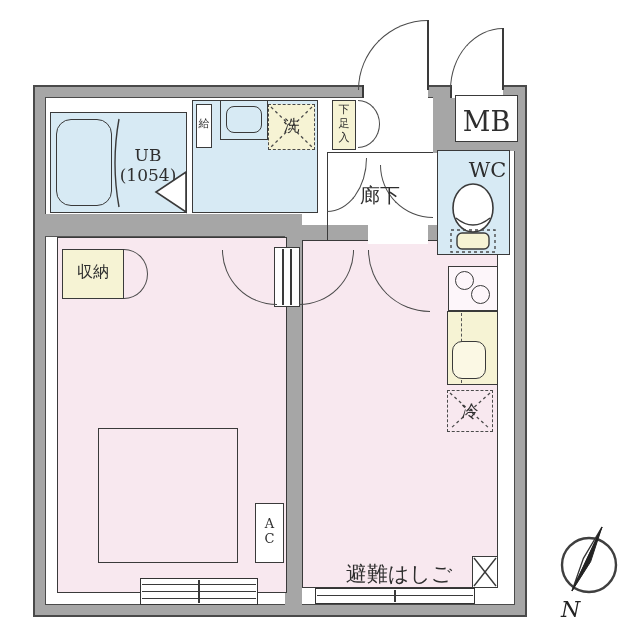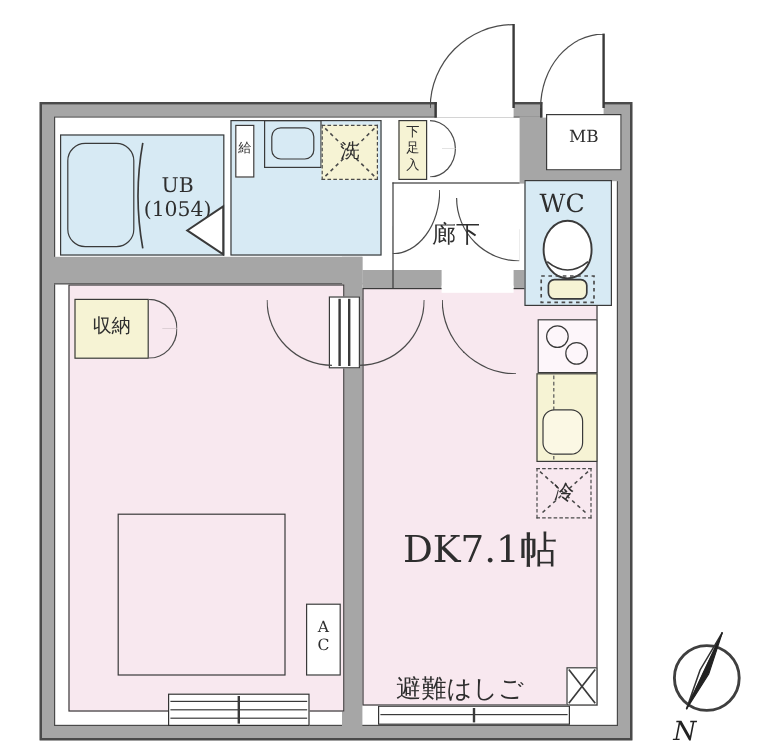--- a/index.html
+++ b/index.html
@@ -42,21 +42,21 @@
   <div class="r white" style="left:452px;top:85px;width:51px;height:13px;"></div>
   <div class="ln" style="left:362px;top:85px;width:2px;height:13px;"></div>
   <div class="ln" style="left:450px;top:85px;width:2px;height:13px;"></div>
 
   <div class="arc arc-tl" style="left:358px;top:20px;width:70px;height:70px;"></div>
   <div class="ln" style="left:427px;top:20px;width:2px;height:70px;"></div>
   <div class="arc arc-tl" style="left:450px;top:28px;width:53px;height:62px;"></div>
   <div class="ln" style="left:502px;top:28px;width:2px;height:62px;"></div>
 
   <div class="r white bx" style="left:455px;top:95px;width:63px;height:47px;"></div>
-  <div class="lbl" style="left:455px;top:106px;width:63px;font-size:14px;">MB</div>
+  <div class="lbl" style="left:455px;top:106px;width:63px;font-size:27px;">MB</div>
 
   <div class="r blue bx" style="left:50px;top:112px;width:137px;height:101px;"></div>
   <div class="r blue" style="left:56px;top:119px;width:56px;height:87px;border:1.6px solid #3a3a3a;border-radius:15px;"></div>
   <svg class="r" style="left:110px;top:117px;" width="14" height="92" viewBox="0 0 14 92">
       <path d="M9,2 Q1,46 9,90" fill="none" stroke="#3a3a3a" stroke-width="1.4"></path>
     </svg>
   <div class="lbl" style="left:112px;top:145px;width:72px;font-size:17px;">UB
 (1054)</div>
   <svg class="r" style="left:153px;top:170px;" width="35" height="44" viewBox="0 0 35 44">
       <polygon points="33,2 33,42 3,22" fill="#ffffff" stroke="#3a3a3a" stroke-width="1.6"></polygon>
@@ -85,44 +85,43 @@
   <div class="r" style="left:327px;top:152px;width:106px;height:98px;border-top:1.6px solid #3a3a3a;border-left:1.6px solid #3a3a3a;"></div>
   <div class="arc arc-br" style="left:327px;top:158px;width:40px;height:54px;"></div>
   <div class="arc arc-bl" style="left:380px;top:165px;width:53px;height:53px;"></div>
   <div class="lbl" style="left:327px;top:184px;width:106px;font-size:20px;">廊下</div>
 
   <div class="r pink bx" style="left:302px;top:240px;width:196px;height:348px;"></div>
   <div class="r white" style="left:368px;top:238px;width:60px;height:6px;"></div>
   <div class="arc arc-bl" style="left:368px;top:250px;width:62px;height:62px;"></div>
 
   <div class="r blue bx" style="left:437px;top:150px;width:73px;height:105px;"></div>
-  <div class="lbl" style="left:423px;top:158px;width:91px;font-size:21px;">WC</div>
+  <div class="lbl" style="left:442px;top:158px;width:91px;font-size:21px;">WC</div>
   <svg class="r" style="left:450px;top:182px;" width="46" height="72" viewBox="0 0 46 72">
     <ellipse cx="23" cy="26" rx="20" ry="24" fill="#ffffff" stroke="#3a3a3a" stroke-width="1.6"></ellipse>
     <path d="M6,36 Q23,50 40,36" fill="none" stroke="#3a3a3a" stroke-width="1.4"></path>
     <rect x="1" y="48" width="44" height="22" fill="none" stroke="#4a4a4a" stroke-width="1.4" stroke-dasharray="3,3"></rect>
     <rect x="7" y="51" width="32" height="16" rx="5" fill="#f6f3d4" stroke="#3a3a3a" stroke-width="1.4"></rect>
   </svg>
 
   <div class="r bx2" style="left:448px;top:266px;width:50px;height:45px;background:#fdf6fa;"></div>
   <div class="r circ" style="left:455px;top:271px;width:19px;height:19px;"></div>
   <div class="r circ" style="left:471px;top:285px;width:19px;height:19px;"></div>
   <div class="r yellow bx2" style="left:447px;top:311px;width:51px;height:74px;"></div>
   <div class="r" style="left:461px;top:313px;width:2px;height:70px;border-left:1.4px dashed #555;"></div>
   <div class="r" style="left:452px;top:341px;width:34px;height:38px;border:1.7px solid #3a3a3a;border-radius:10px;background:#fbf8e4;"></div>
   <div class="r dash" style="left:447px;top:390px;width:46px;height:42px;"></div>
   <svg class="r" style="left:449px;top:392px;" width="42" height="38" viewBox="0 0 42 38">
       <line x1="1" y1="1" x2="41" y2="37" stroke="#4a4a4a" stroke-width="1.3" stroke-dasharray="3,3"></line>
       <line x1="41" y1="1" x2="1" y2="37" stroke="#4a4a4a" stroke-width="1.3" stroke-dasharray="3,3"></line>
     </svg>
   <div class="lbl" style="left:447px;top:401px;width:46px;font-size:17px;">冷</div>
 
-  <div class="lbl" style="left:300px;top:440px;width:200px;font-size:31px;">DK7.1帖</div>
 
-  <div class="lbl" style="left:330px;top:562px;width:138px;font-size:21px;text-align:left;">避難はしご</div>
+  <div class="lbl" style="left:330px;top:562px;width:138px;font-size:21px;text-align:center;">避難はしご</div>
   <div class="r white" style="left:472px;top:556px;width:26px;height:32px;border:1.7px solid #3a3a3a;"></div>
   <svg class="r" style="left:473px;top:557px;" width="24" height="30" viewBox="0 0 24 30">
       <line x1="1" y1="1" x2="23" y2="29" stroke="#3a3a3a" stroke-width="1.4"></line>
       <line x1="23" y1="1" x2="1" y2="29" stroke="#3a3a3a" stroke-width="1.4"></line>
     </svg>
 
   <div class="r pink bx" style="left:57px;top:237px;width:230px;height:356px;"></div>
   <div class="r yellow bx2" style="left:62px;top:249px;width:62px;height:50px;"></div>
   <div class="lbl" style="left:62px;top:263px;width:62px;font-size:16px;">収納</div>
   <div class="arc arc-tr" style="left:124px;top:249px;width:24px;height:25px;"></div>

